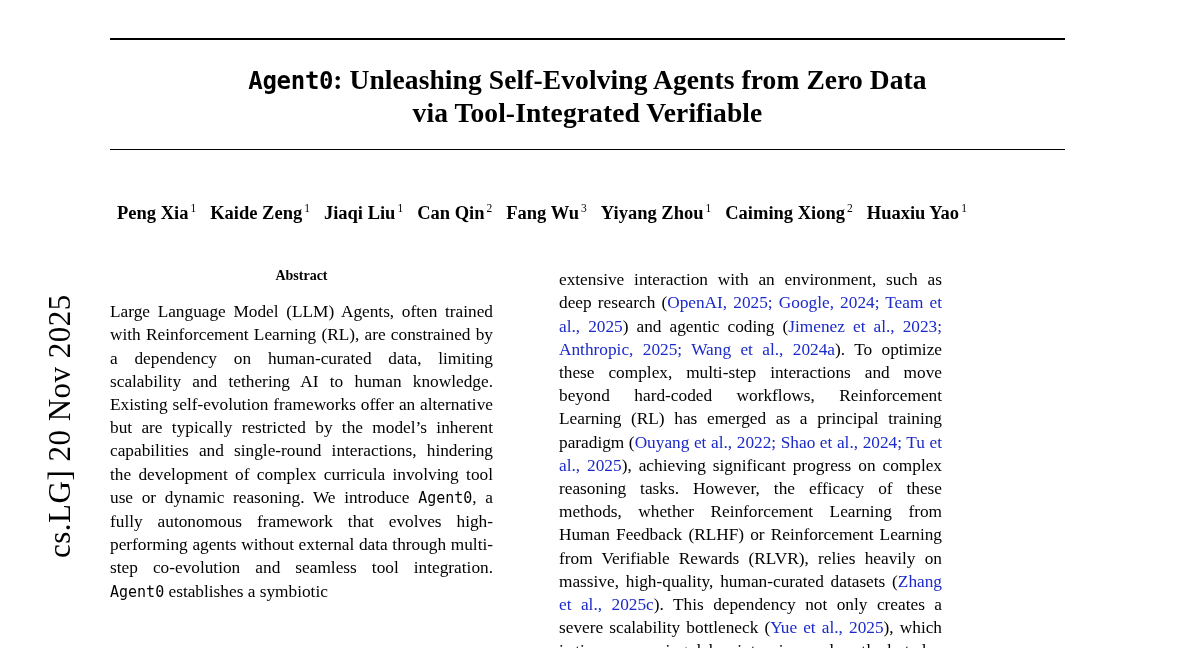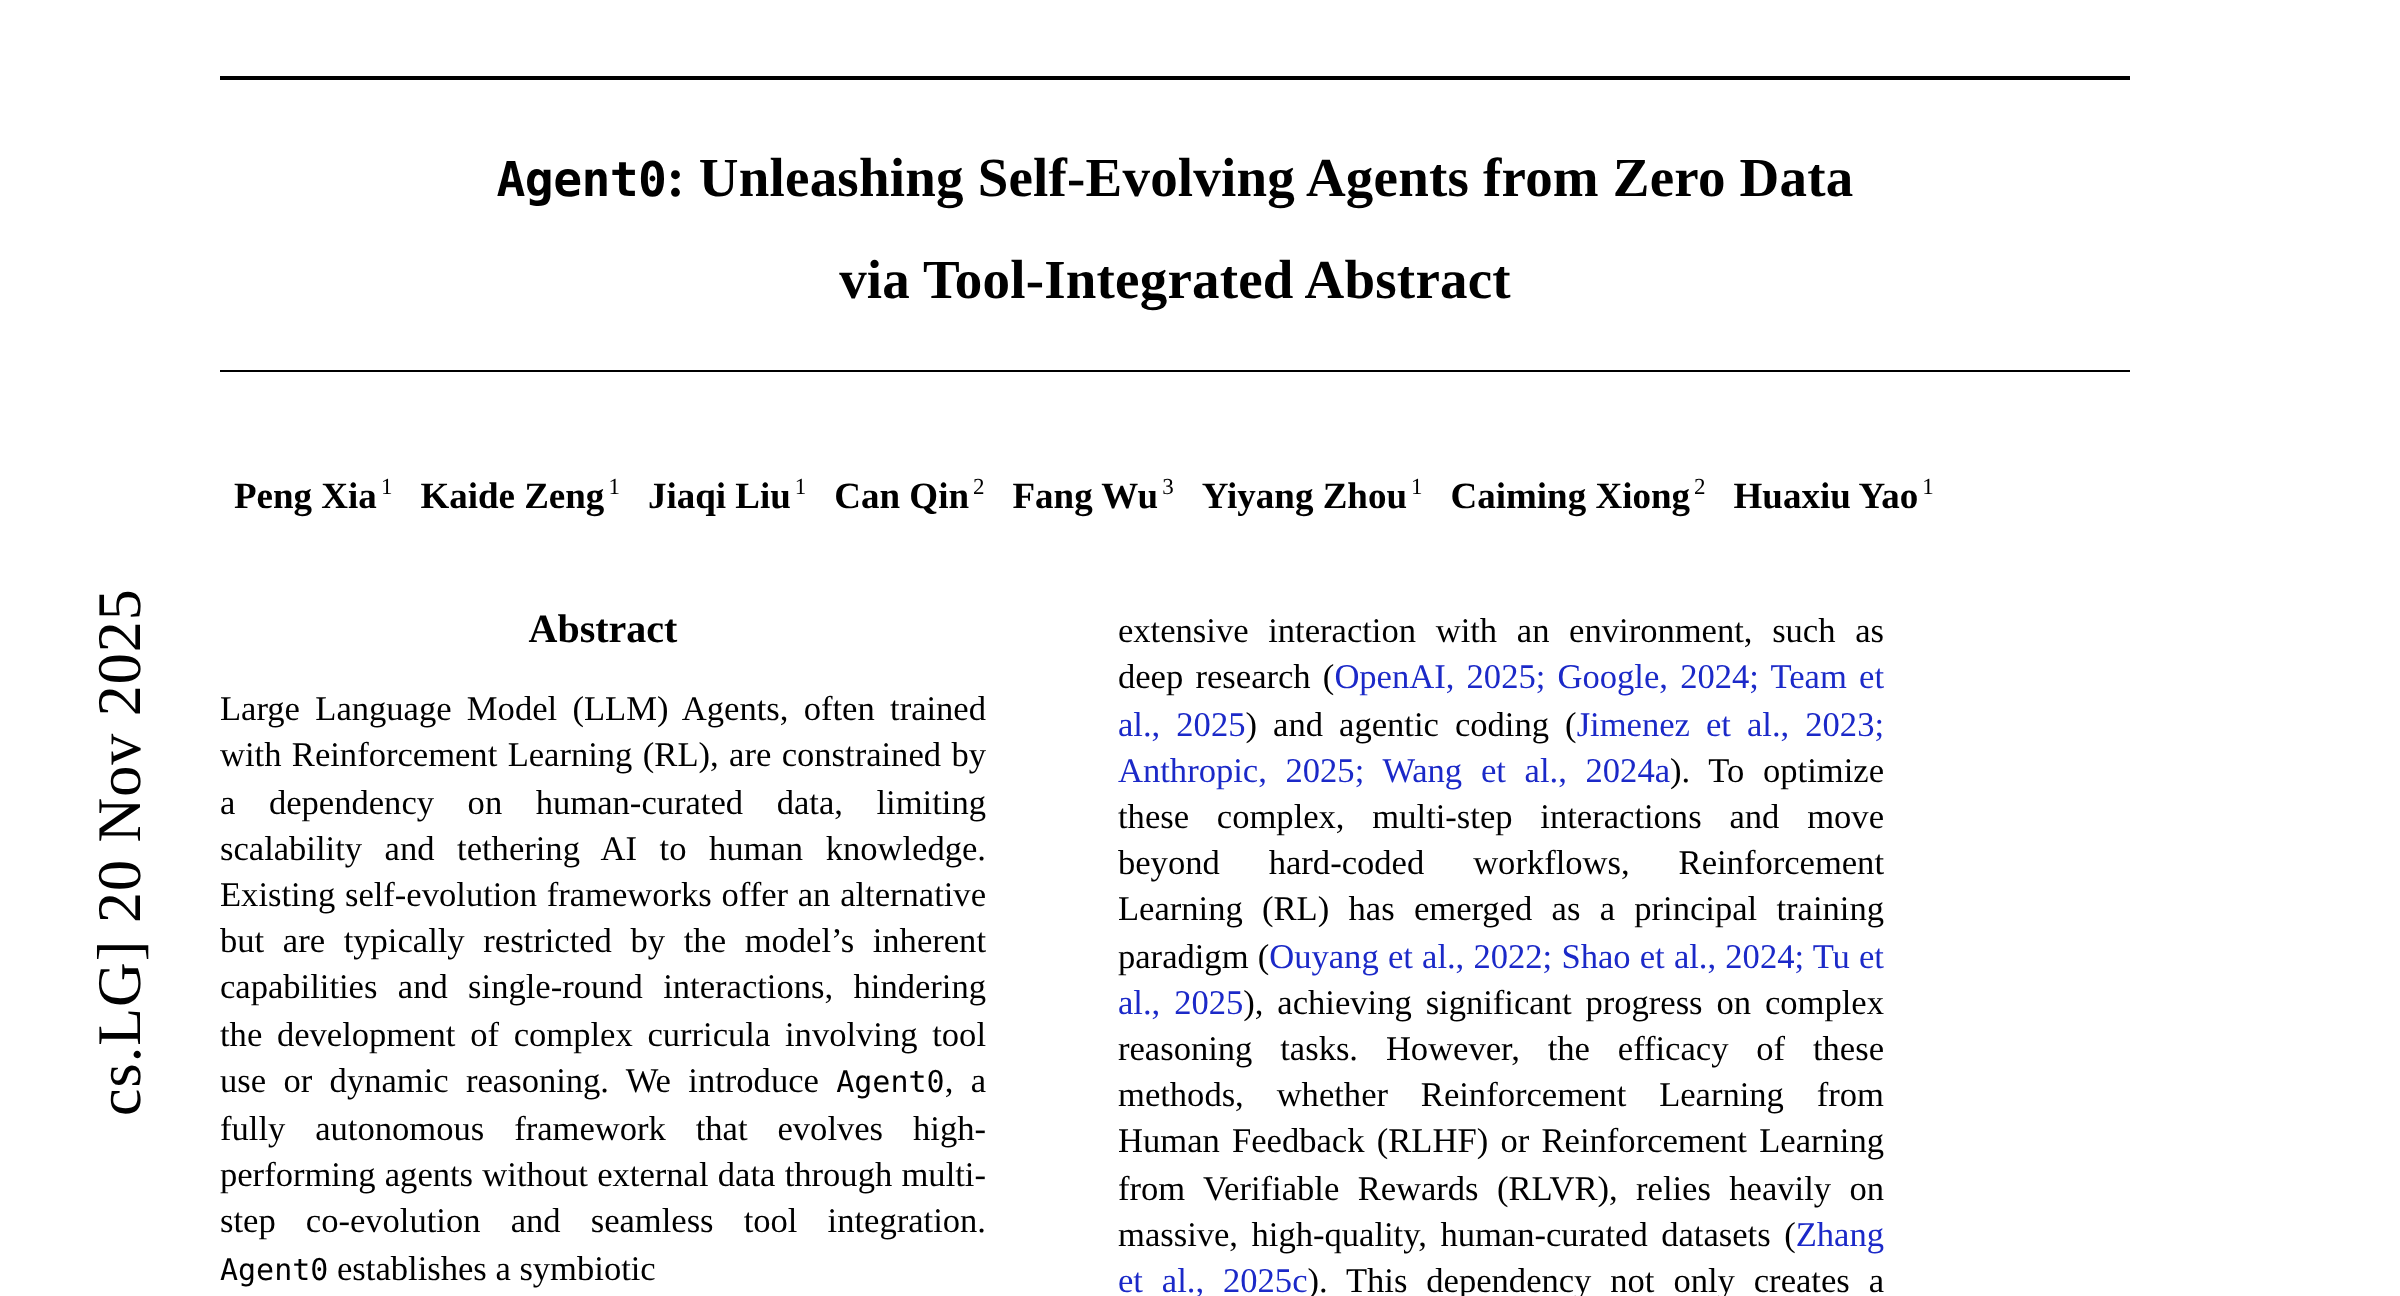--- a/index.html
+++ b/index.html
@@ -55,21 +55,21 @@
   .rule-top { margin-top: 38px; }
   .rule-bottom { margin-top: 0px; }
 
   .title-block {
     text-align: center;
     padding: 24px 0 20px 0;
   }
   .title-line {
     font-size: 27.5px;
     font-weight: bold;
-    line-height: 50px;
+    line-height: 32px;
     letter-spacing: 0.1px;
   }
   .mono {
     font-family: "DejaVu Sans Mono", monospace;
     font-weight: bold;
     font-size: 24px;
     letter-spacing: -0.3px;
   }
 
   .authors {
@@ -94,21 +94,21 @@
     margin-top: 44px;
     display: flex;
     gap: 66px;
   }
   .col {
     width: 383px;
   }
 
   .abstract-head {
     text-align: center;
-    font-size: 20px;
+    font-size: 14px;
     font-weight: bold;
     margin-bottom: 16px;
   }
 
   p.body {
     margin: 0;
     font-size: 17.3px;
     line-height: 23.2px;
     text-align: justify;
     text-justify: inter-word;
@@ -129,21 +129,21 @@
 <div class="arxiv-stamp">
   <div class="stamp-text">cs.LG]  20 Nov 2025</div>
 </div>
 
 <div class="page">
 
   <div class="rule rule-top"></div>
 
   <div class="title-block">
     <div class="title-line"><span class="mono">Agent0</span><span>: Unleashing Self-Evolving Agents from Zero Data</span></div>
-    <div class="title-line">via Tool-Integrated Abstract</div>
+    <div class="title-line">via Tool-Integrated Verifiable</div>
   </div>
 
   <div class="rule rule-bottom"></div>
 
   <div class="authors">
     <span class="author"><span>Peng Xia</span><sup>1</sup></span><span class="author"><span>Kaide Zeng</span><sup>1</sup></span><span class="author"><span>Jiaqi Liu</span><sup>1</sup></span><span class="author"><span>Can Qin</span><sup>2</sup></span><span class="author"><span>Fang Wu</span><sup>3</sup></span><span class="author"><span>Yiyang Zhou</span><sup>1</sup></span><span class="author"><span>Caiming Xiong</span><sup>2</sup></span><span class="author"><span>Huaxiu Yao</span><sup>1</sup></span>
   </div>
 
   <div class="columns">
 

